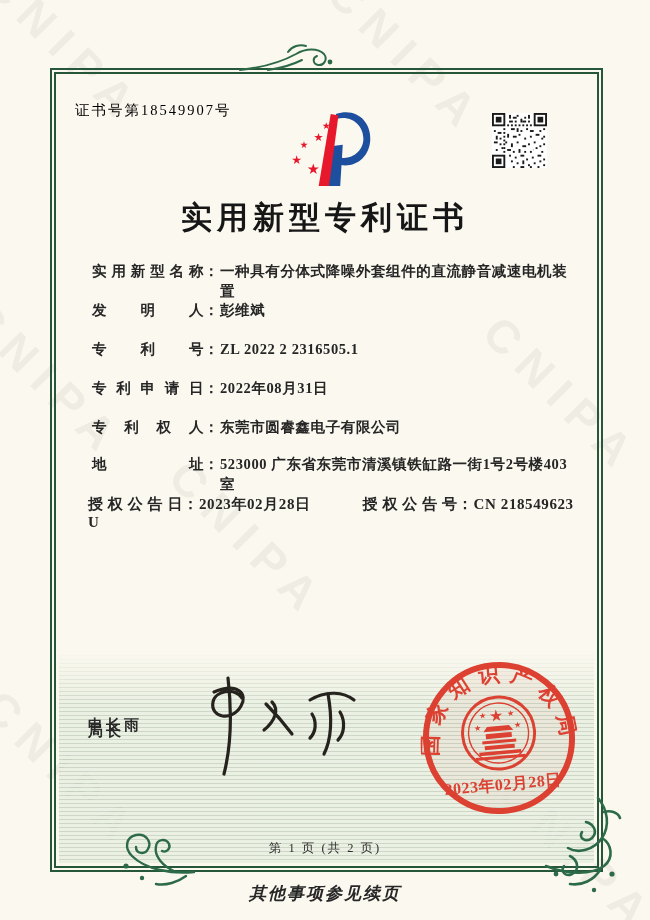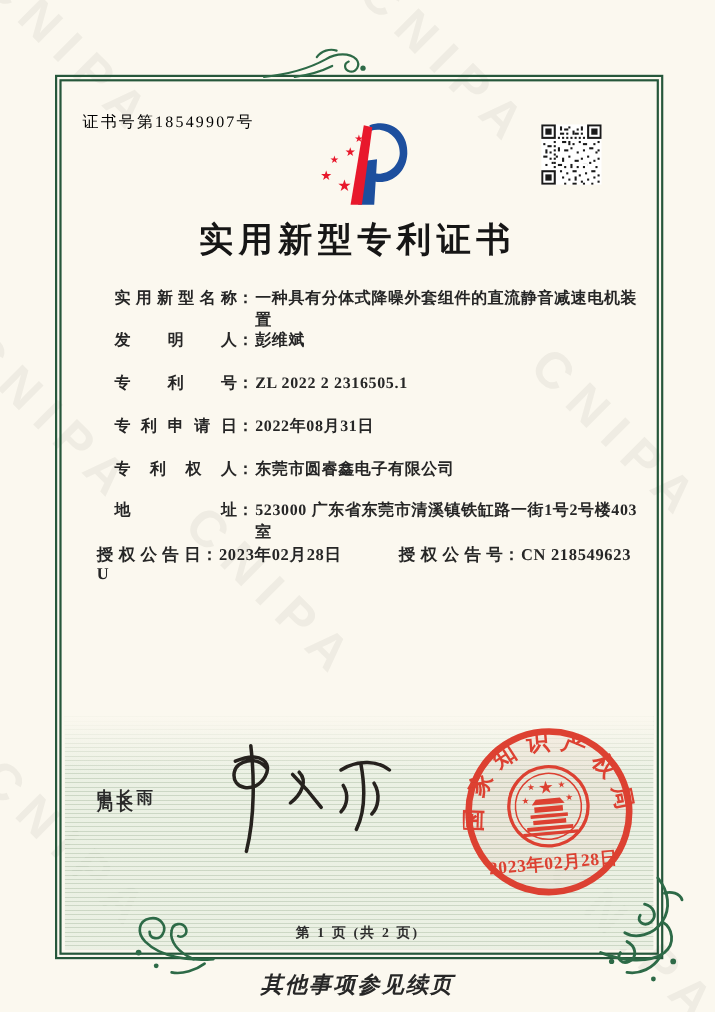--- a/index.html
+++ b/index.html
@@ -32,21 +32,21 @@
     position:absolute;left:75px;top:101px;font-size:14.5px;
     letter-spacing:2px;color:#000000;font-weight:400;z-index:2;
   }
   .logo{position:absolute;left:286px;top:106px;z-index:2;}
   .qr{position:absolute;left:492px;top:113px;z-index:2;}
   .title{
     position:absolute;left:0;top:197px;width:650px;text-align:center;
     font-size:31px;font-weight:700;letter-spacing:5px;color:#161616;z-index:2;
   }
   .field-row{
-    position:absolute;left:104px;width:486px;font-size:14.5px;font-weight:600;
+    position:absolute;left:92px;width:486px;font-size:14.5px;font-weight:600;
     color:#262626;letter-spacing:0.6px;z-index:2;line-height:1.35;
   }
   .f-label{display:inline-block;width:112px;text-align:justify;text-align-last:justify;vertical-align:top;}
   .f-colon{display:inline-block;width:16px;vertical-align:top;}
   .f-value{display:inline-block;width:352px;vertical-align:top;}
   .grant-row{position:absolute;left:88px;top:495px;width:500px;font-size:15px;
     font-weight:600;color:#262626;letter-spacing:0.6px;z-index:2;}
   .g-label{display:inline-block;width:95px;text-align:justify;text-align-last:justify;}
   .g-label2{display:inline-block;width:95px;text-align:justify;text-align-last:justify;margin-left:52px;}
   .g-colon{display:inline-block;width:16px;}
@@ -62,25 +62,25 @@
   }
   .sig-title{top:722px;}
   .sig-name{top:716px;}
   .signature-svg{position:absolute;left:186px;top:670px;z-index:3;}
   .seal{
     position:absolute;left:420px;top:659px;width:158px;height:158px;z-index:4;
     transform:rotate(-5deg);opacity:0.93;
   }
   .page-info{
     position:absolute;left:0;top:840px;width:650px;text-align:center;z-index:3;
-    font-size:12.5px;font-weight:700;letter-spacing:2px;color:#2e2e2e;
+    font-size:12.5px;font-weight:400;letter-spacing:2px;color:#2e2e2e;
   }
   .continuation{
     position:absolute;left:0;top:882px;width:650px;text-align:center;z-index:2;
-    font-size:20px;font-style:italic;letter-spacing:2px;color:#272727;font-weight:600;
+    font-size:17px;font-style:italic;letter-spacing:2px;color:#272727;font-weight:600;
   }
   .flourish{position:absolute;z-index:2;}
 </style>
 </head>
 <body>
 
 <div class="watermark" style="left:-36px;top:18px;">CNIPA</div>
 <div class="watermark" style="left:306px;top:28px;">CNIPA</div>
 <div class="watermark" style="left:-54px;top:352px;">CNIPA</div>
 <div class="watermark" style="left:462px;top:368px;">CNIPA</div>

